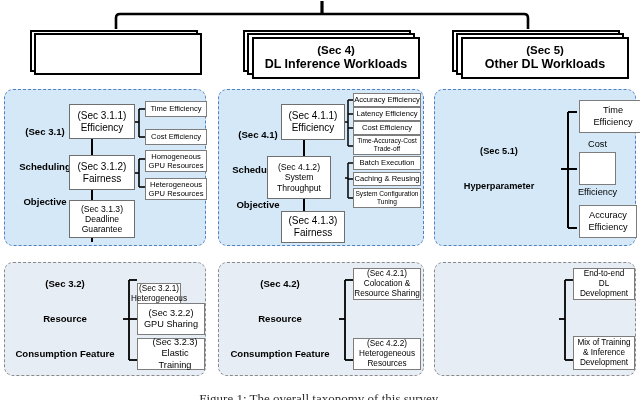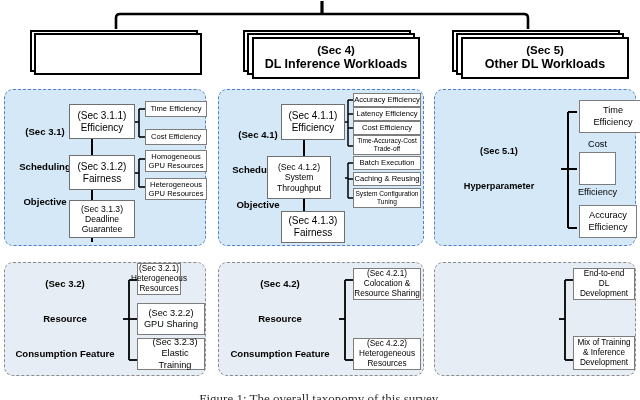--- a/index.html
+++ b/index.html
@@ -288,21 +288,21 @@
     </div>
 
     <svg class="conn" style="left:116px;top:8px;width:18px;height:100px;" viewBox="0 0 18 100">
       <path d="M 2 48 L 8 48" stroke-width="1.8"></path>
       <path d="M 8 9 L 8 89" stroke-width="1.8"></path>
       <path d="M 8 9 L 16 9" stroke-width="1.8"></path>
       <path d="M 8 48 L 16 48" stroke-width="1.8"></path>
       <path d="M 8 89 L 16 89" stroke-width="1.8"></path>
     </svg>
 
-    <div class="node leaf-md" style="left:132px;top:0;width:44px;height:32px;">
+    <div class="node leaf-md" style="left:132px;top:20px;width:44px;height:32px;">
       <span>(Sec 3.2.1)</span>
       <span>Heterogeneous</span>
       <span>Resources</span>
     </div>
     <div class="node leaf-lg" style="left:132px;top:40px;width:68px;height:32px;">
       <span>(Sec 3.2.2)</span>
       <span>GPU Sharing</span>
     </div>
     <div class="node leaf-lg" style="left:132px;top:75px;width:68px;height:32px;padding-left:8px;">
       <span>(Sec 3.2.3)</span>

